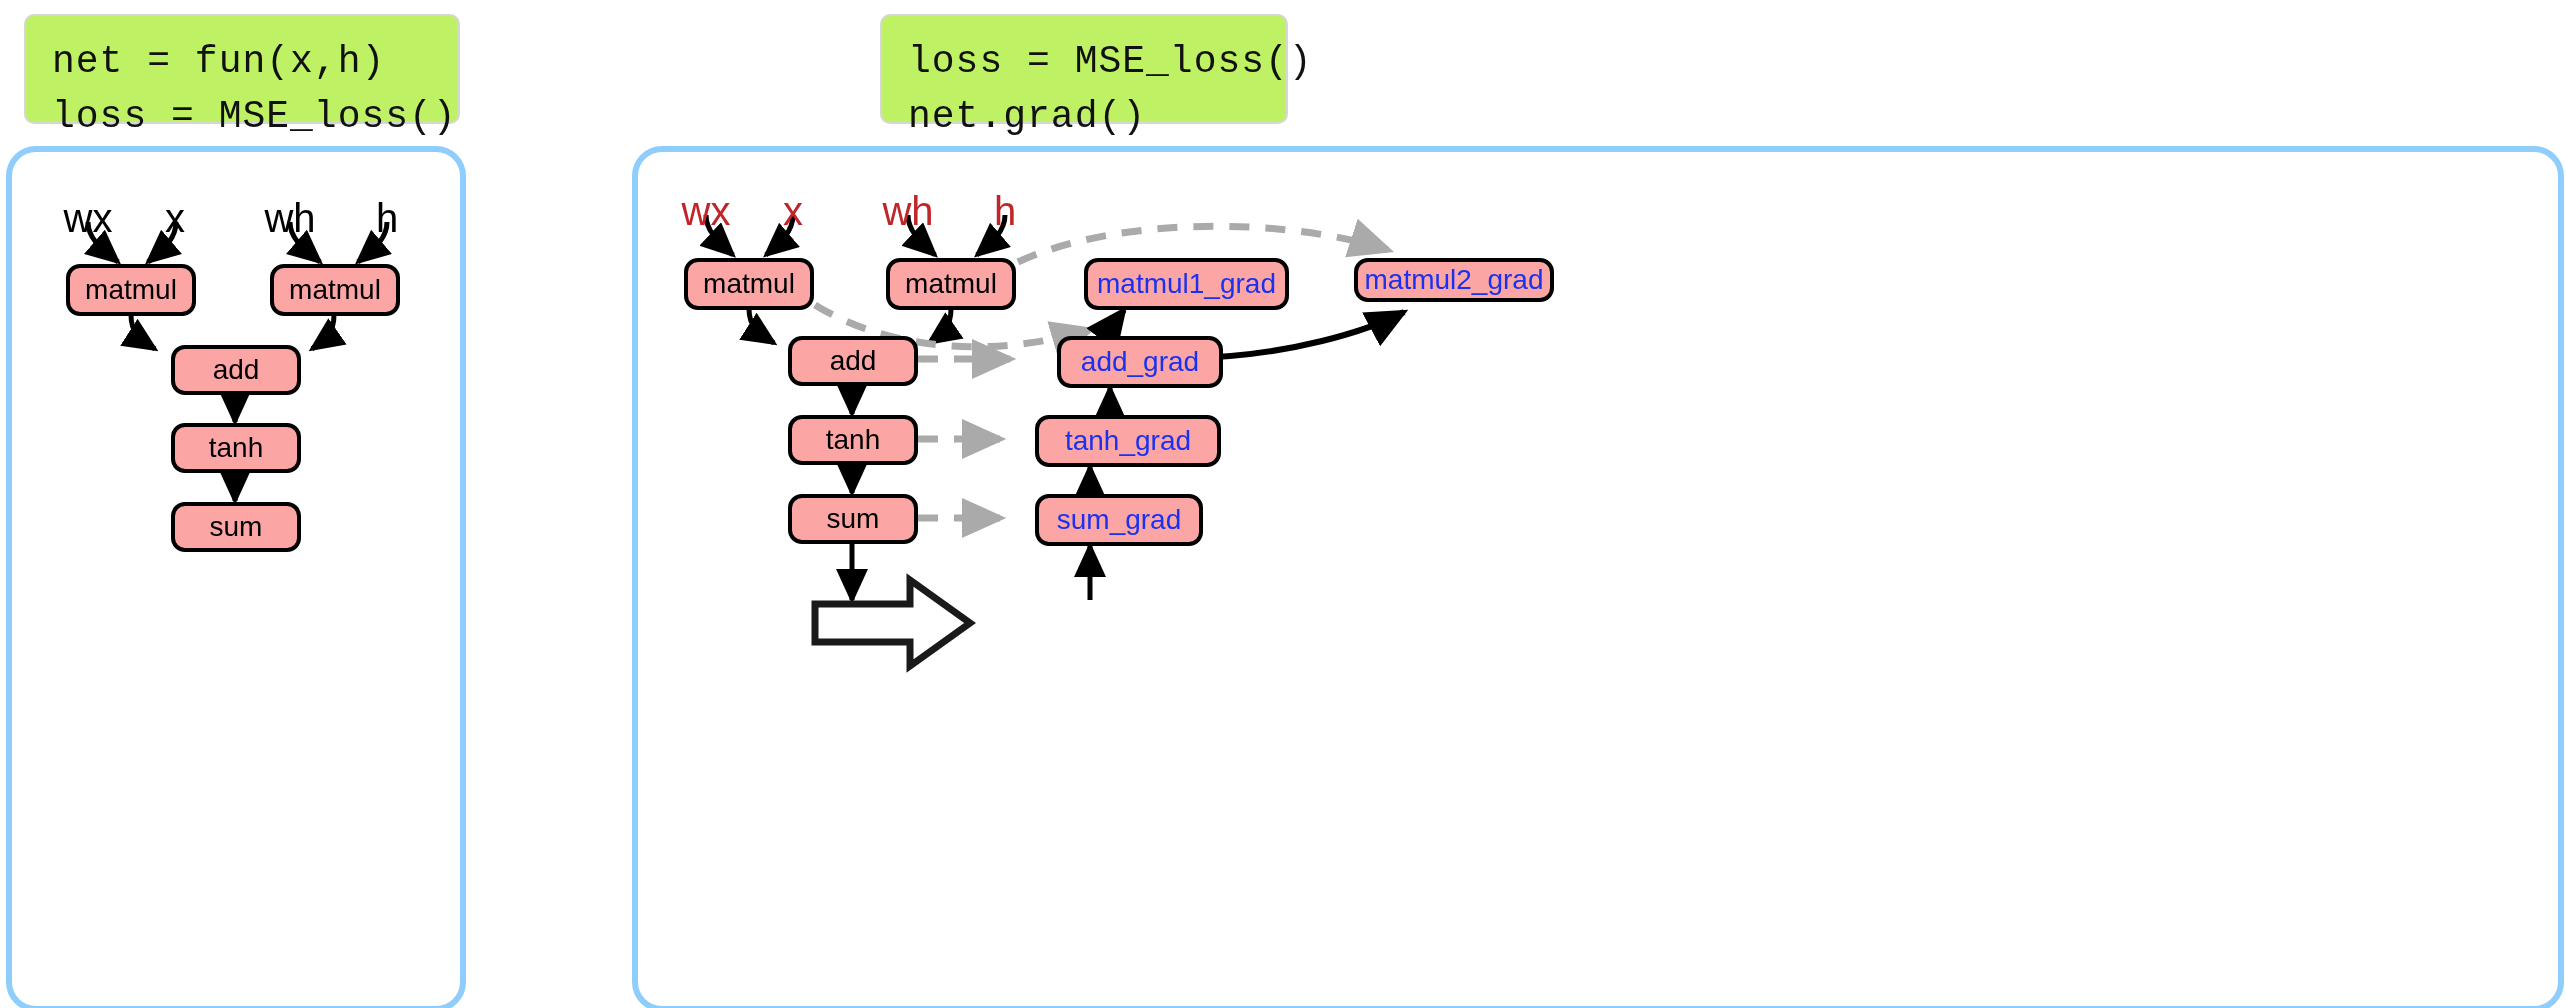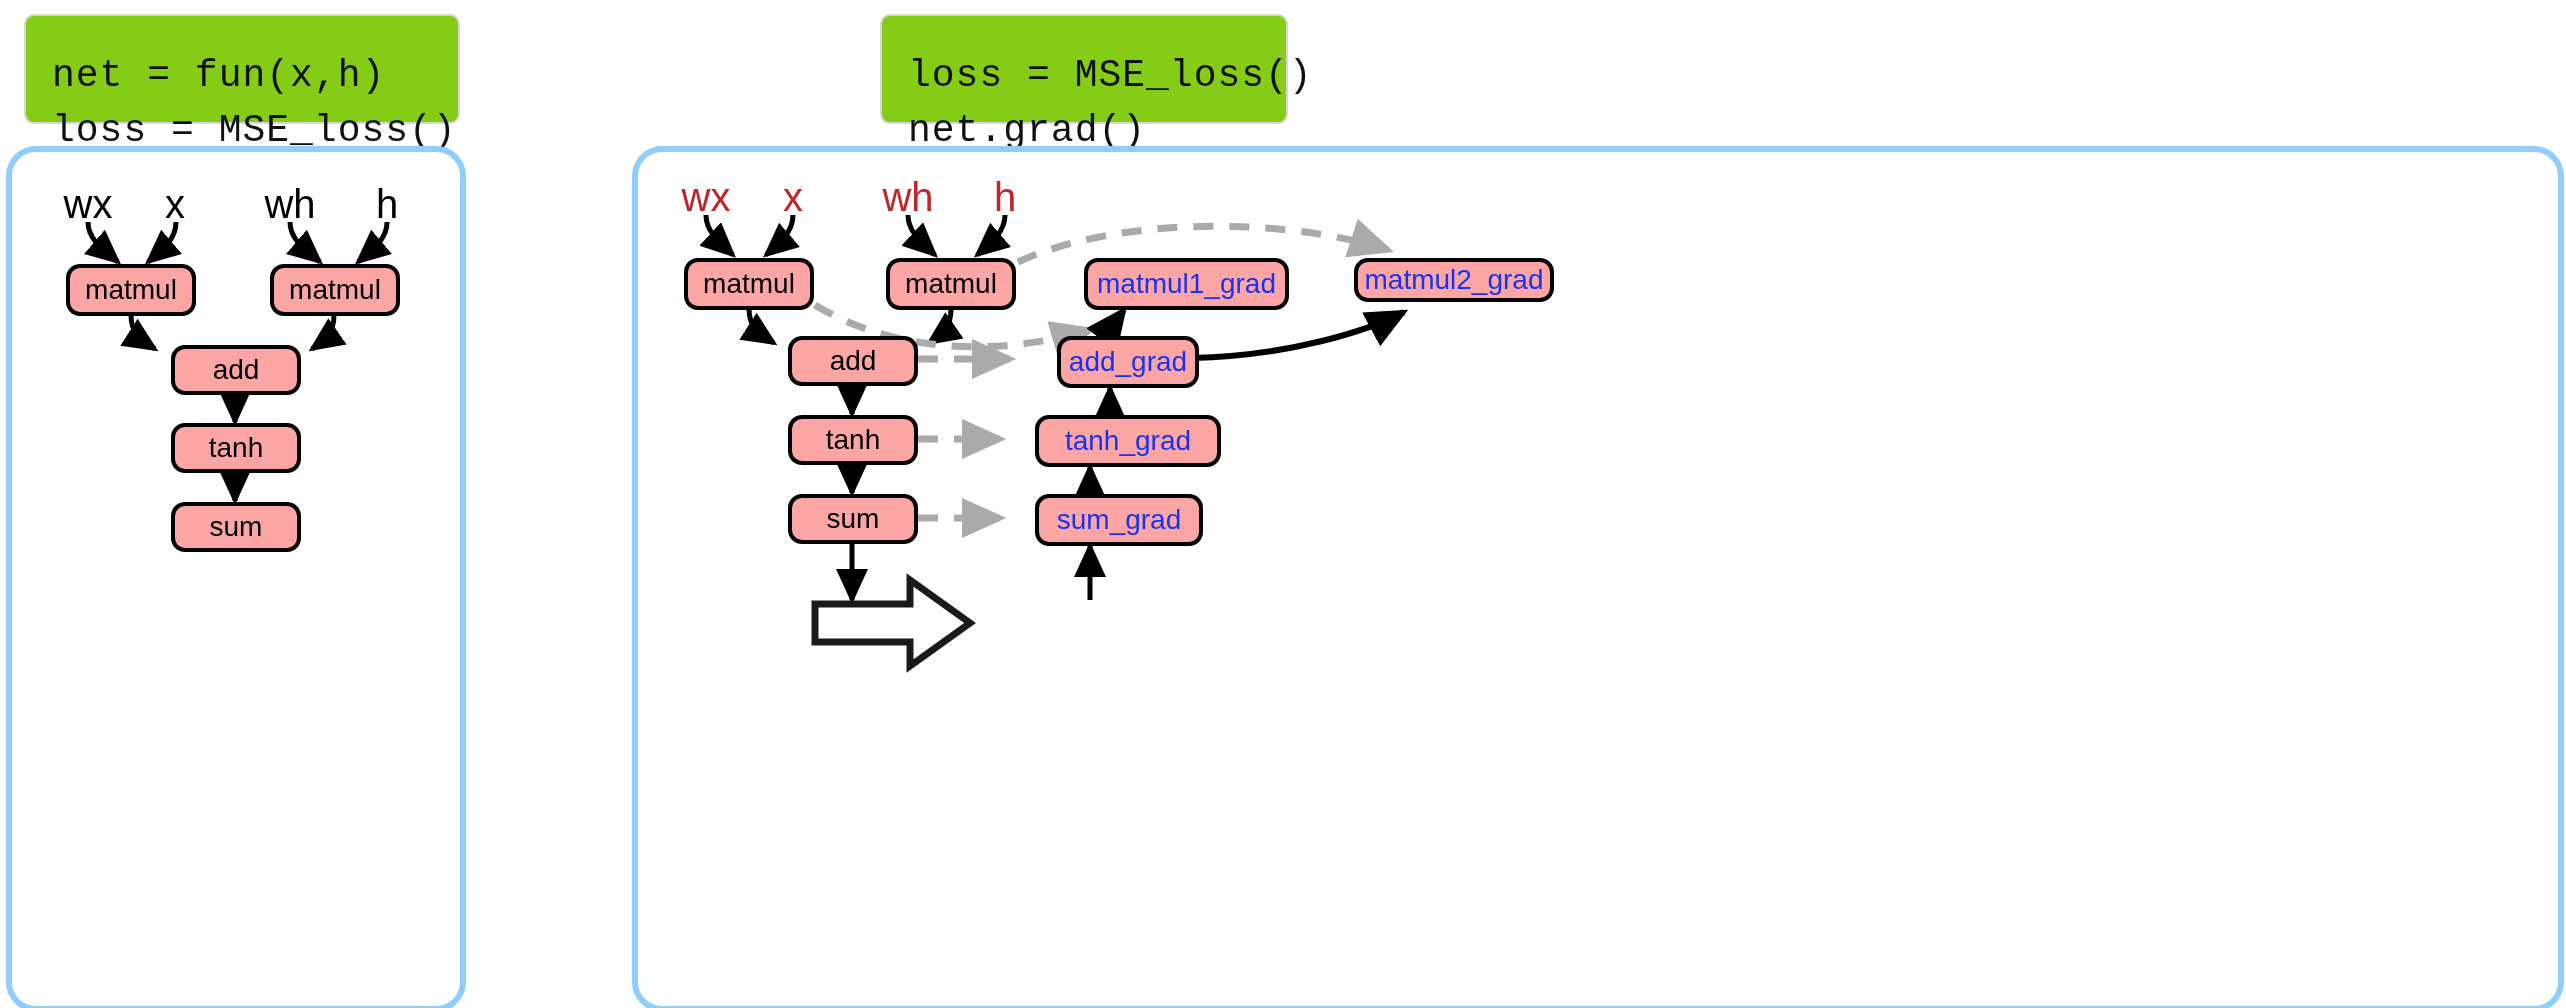--- a/index.html
+++ b/index.html
@@ -1,25 +1,25 @@
 <!DOCTYPE html>
 <html><head>
 <meta charset="utf-8">
 <style>
   html,body{margin:0;padding:0;background:#ffffff;}
   body{width:2566px;height:1008px;position:relative;overflow:hidden;
        font-family:"Liberation Sans", sans-serif;}
 
   .code-box{
     position:absolute;
-    background:#84cc16;
+    background:#bef264;
     border:2px solid #d6d6d6;
     border-radius:10px;
     box-sizing:border-box;
-    padding:32px 26px;
+    padding:18px 26px;
     font-family:"Liberation Mono","DejaVu Sans Mono",monospace;
     font-size:38px;
     line-height:1.45;
     color:#111111;
     white-space:pre;
     letter-spacing:1px;
   }
   #code-left{left:24px;  top:14px; width:436px; height:110px;}
   #code-right{left:880px;top:14px; width:408px; height:110px;}
 
@@ -48,20 +48,21 @@
     white-space:nowrap;
   }
   .node.grad{color:#1a32f0;margin-left:28px;}
 
   .varlabel{
     position:absolute;
     font-size:40px;
     color:#000000;
     white-space:nowrap;
     text-align:center;
+    margin-top:14px;
   }
   .varlabel.red{color:#c0252a;}
 
   .blockarrow{position:absolute;left:810px;top:568px;width:180px;height:110px;}
 </style>
 </head>
 <body>
 
 <div class="code-box" id="code-left">net = fun(x,h)
 loss = MSE_loss()</div>
@@ -190,15 +191,15 @@
 <div class="varlabel red" style="left:980px;top:175px;width:50px;">h</div>
 
 <div class="node" style="left:684px;top:258px;width:130px;height:52px;">matmul</div>
 <div class="node" style="left:886px;top:258px;width:130px;height:52px;">matmul</div>
 <div class="node" style="left:788px;top:336px;width:130px;height:50px;">add</div>
 <div class="node" style="left:788px;top:415px;width:130px;height:50px;">tanh</div>
 <div class="node" style="left:788px;top:494px;width:130px;height:50px;">sum</div>
 
 <div class="node grad" style="left:1056px;top:258px;width:205px;height:52px;">matmul1_grad</div>
 <div class="node grad" style="left:1326px;top:258px;width:200px;height:44px;">matmul2_grad</div>
-<div class="node grad" style="left:1029px;top:336px;width:142px;height:52px;">add_grad</div>
+<div class="node grad" style="left:1029px;top:336px;width:166px;height:52px;">add_grad</div>
 <div class="node grad" style="left:1007px;top:415px;width:186px;height:52px;">tanh_grad</div>
 <div class="node grad" style="left:1007px;top:494px;width:168px;height:52px;">sum_grad</div>
 
 </body></html>

